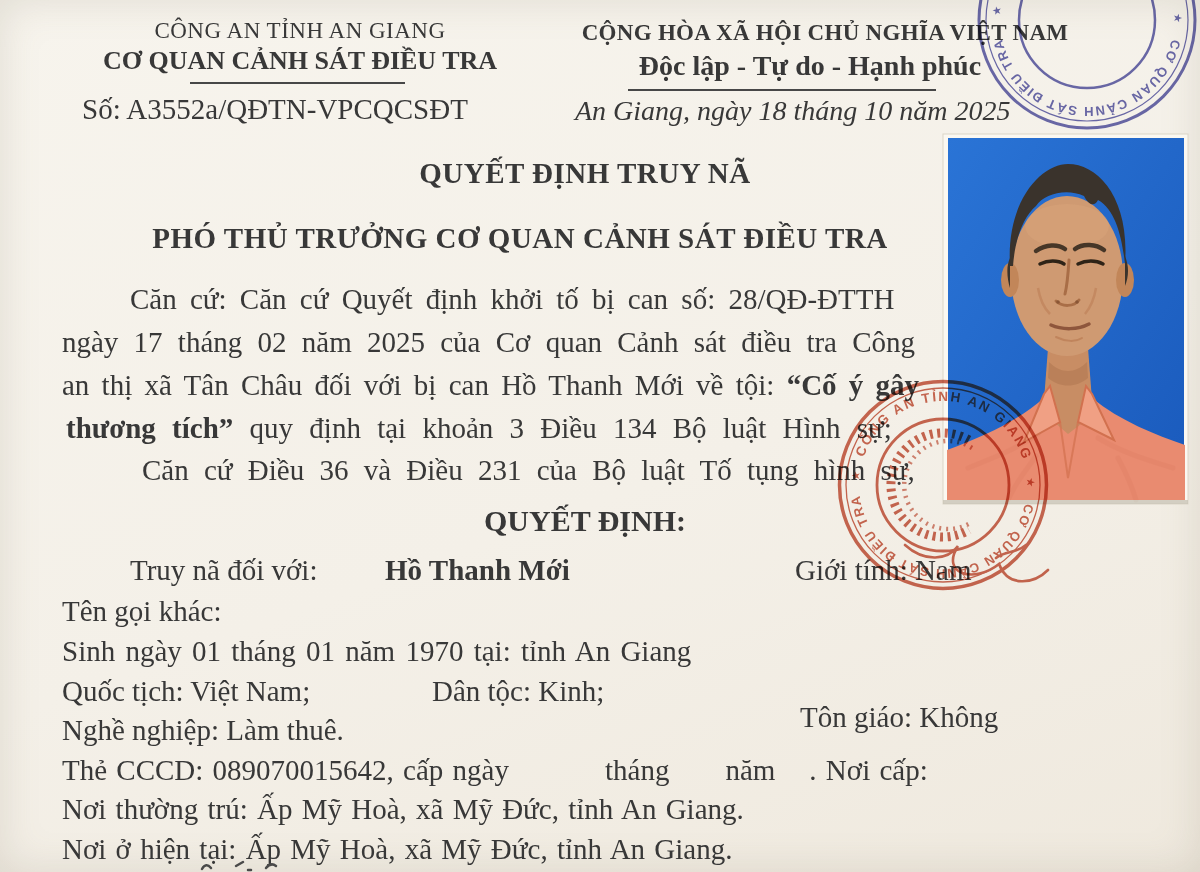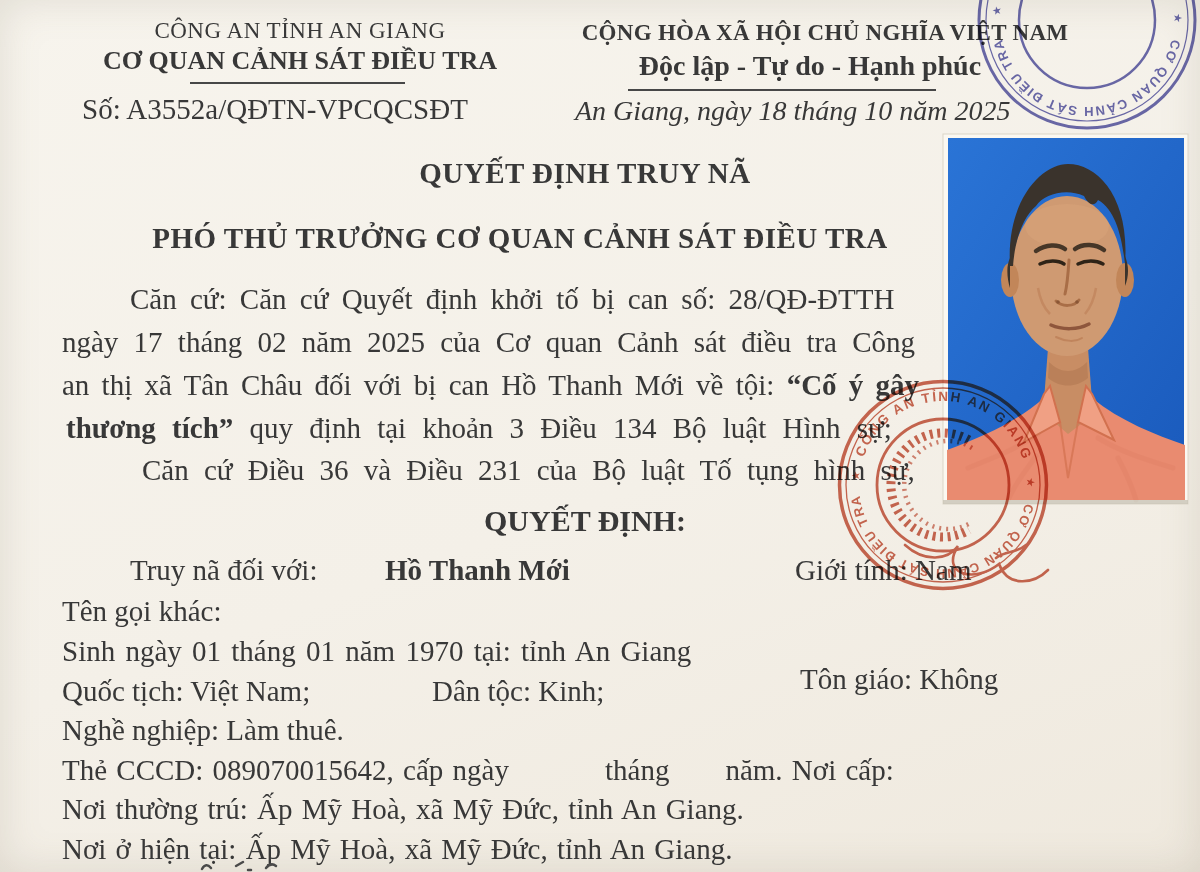--- a/index.html
+++ b/index.html
@@ -48,23 +48,23 @@
   <div class="t ctr b" style="left:0;top:504px;width:1170px;font-size:30px;">QUYẾT ĐỊNH:</div>
 
   <div class="t" style="left:130px;top:553px;">Truy nã đối với:</div>
   <div class="t b" style="left:385px;top:553px;">Hồ Thanh Mới</div>
   <div class="t" style="left:795px;top:553px;">Giới tính: Nam</div>
 
   <div class="t" style="left:62px;top:594px;">Tên gọi khác:</div>
   <div class="t ws3" style="left:62px;top:634px;">Sinh ngày 01 tháng 01 năm 1970 tại: tỉnh An Giang</div>
   <div class="t" style="left:62px;top:674px;">Quốc tịch: Việt Nam;</div>
   <div class="t" style="left:432px;top:674px;">Dân tộc: Kinh;</div>
-  <div class="t" style="left:800px;top:662px;text-align:right;">Tôn giáo: Không</div>
+  <div class="t" style="left:800px;top:700px;text-align:right;">Tôn giáo: Không</div>
   <div class="t" style="left:62px;top:713px;">Nghề nghiệp: Làm thuê.</div>
-  <div class="t ws2" style="left:62px;top:753px;"><span class="seg">Thẻ CCCD: 089070015642, cấp ngày</span><span class="seg" style="margin-left:96px;">tháng</span><span class="seg" style="margin-left:56px;text-align:center;">năm</span><span class="seg" style="">. Nơi cấp:</span></div>
+  <div class="t ws2" style="left:62px;top:753px;"><span class="seg">Thẻ CCCD: 089070015642, cấp ngày</span><span class="seg" style="margin-left:96px;">tháng</span><span class="seg" style="margin-left:56px;text-align:center;">năm</span><span class="seg" style="margin-left:34px;">. Nơi cấp:</span></div>
   <div class="t ws2" style="left:62px;top:792px;">Nơi thường trú: Ấp Mỹ Hoà, xã Mỹ Đức, tỉnh An Giang.</div>
   <div class="t ws2" style="left:62px;top:832px;">Nơi ở hiện tại: Ấp Mỹ Hoà, xã Mỹ Đức, tỉnh An Giang.</div>
 
   <svg width="1200" height="872" viewBox="0 0 1200 872" style="position:absolute;left:0;top:0;pointer-events:none;">
     <defs>
       <linearGradient id="photoBg" x1="0" y1="0" x2="1" y2="1">
         <stop offset="0" stop-color="#2a74d6"></stop>
         <stop offset="1" stop-color="#1a5abc"></stop>
       </linearGradient>
       <path id="redArc" d="M859,485 A84,84 0 1 1 1027,485 A84,84 0 1 1 859,485" fill="none"></path>

